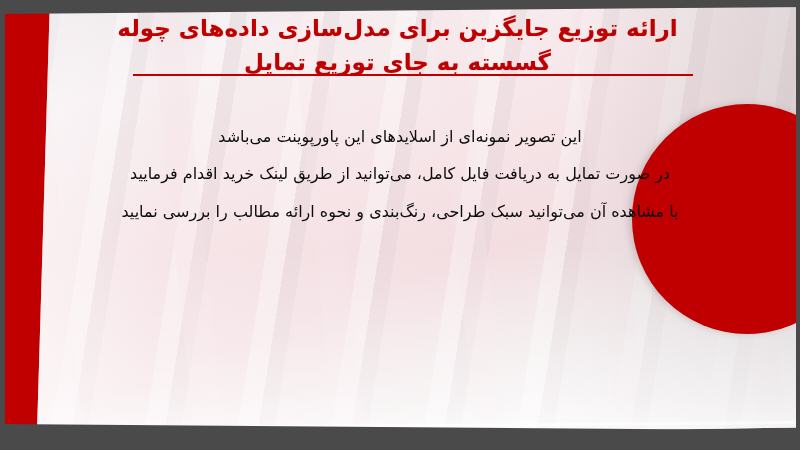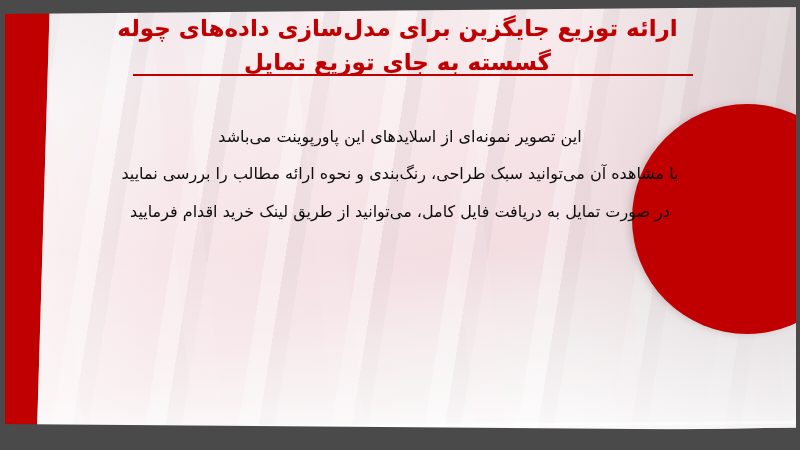--- a/index.html
+++ b/index.html
@@ -247,22 +247,22 @@
 
   <div class="title-block">
     <span class="title-line">ارائه توزیع جایگزین برای مدل‌سازی داده‌های چوله</span>
     <span class="title-line">گسسته به جای توزیع تمایل</span>
   </div>
 
   <div class="title-rule"></div>
 
   <div class="body-block">
     <span class="body-line">این تصویر نمونه‌ای از اسلایدهای این پاورپوینت می‌باشد</span>
+    <span class="body-line">در صورت تمایل به دریافت فایل کامل، می‌توانید از طریق لینک خرید اقدام فرمایید</span>
     <span class="body-line">با مشاهده آن می‌توانید سبک طراحی، رنگ‌بندی و نحوه ارائه مطالب را بررسی نمایید</span>
-    <span class="body-line">در صورت تمایل به دریافت فایل کامل، می‌توانید از طریق لینک خرید اقدام فرمایید</span>
   </div>
 
   <div class="top-band"></div>
   <div class="bottom-highlight"></div>
   <div class="bottom-band"></div>
   <div class="left-edge"></div>
   <div class="right-edge"></div>
 
 </div>
 

